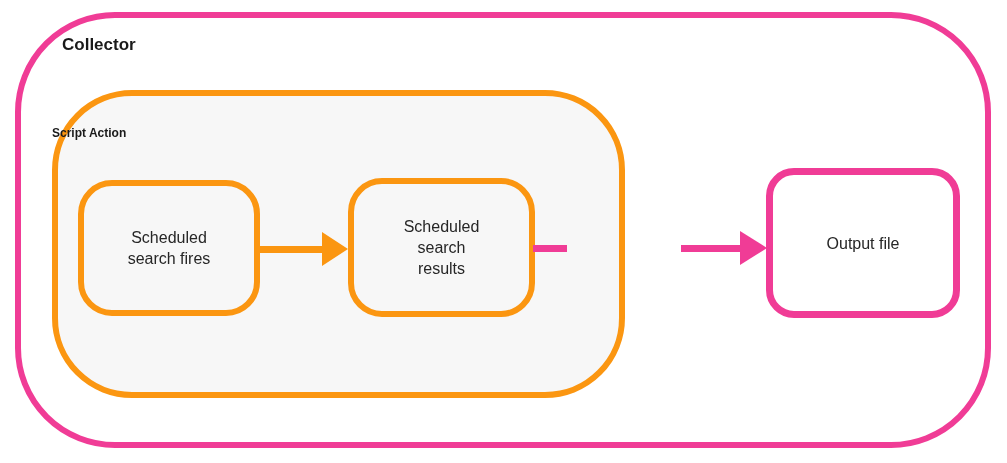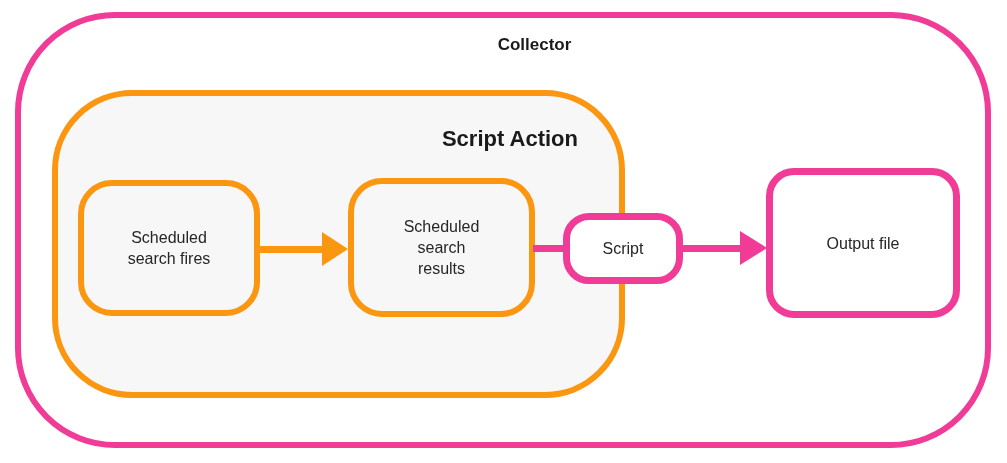--- a/index.html
+++ b/index.html
@@ -29,41 +29,40 @@
     width: 976px; height: 436px;
     border: 6px solid var(--pink);
     border-radius: 100px;
     background: var(--canvas-bg);
     z-index: 1;
   }
   .collector-label {
     position: absolute;
     left: 0; right: 0; top: 35px;
     padding-left: 62px;
-    text-align: center;
     font-size: 17px;
     font-weight: 700;
     color: var(--label-text);
     z-index: 2;
   }
   .script-action {
     left: 52px; top: 90px;
     width: 573px; height: 308px;
     border: 6px solid var(--orange);
     border-radius: 80px;
     background: var(--script-action-bg);
     z-index: 2;
   }
   .script-action-label {
     position: absolute;
     left: 52px; top: 126px;
     width: 573px;
     padding-right: 47px;
-    text-align: right;
-    font-size: 22px;
+    text-align: left;
+    font-size: 12px;
     font-weight: 700;
     color: var(--label-text);
     z-index: 3;
   }
   .node {
     position: absolute;
     display: flex;
     align-items: center;
     justify-content: center;
     text-align: center;
@@ -128,23 +127,20 @@
   <div class="arrow-head head-orange head-fires-results"></div>
 
   <div class="node node-orange node-results">
     <span class="node-label">Scheduled
 search
 results</span>
   </div>
 
   <div class="shaft shaft-pink shaft-results-script"></div>
 
-  <div class="node node-pink node-script">
-    <span class="node-label">Script</span>
-  </div>
 
   <div class="shaft shaft-pink shaft-script-output"></div>
   <div class="arrow-head head-pink head-script-output"></div>
 
   <div class="node node-pink node-output">
     <span class="node-label">Output file</span>
   </div>
 
 </div>
 

